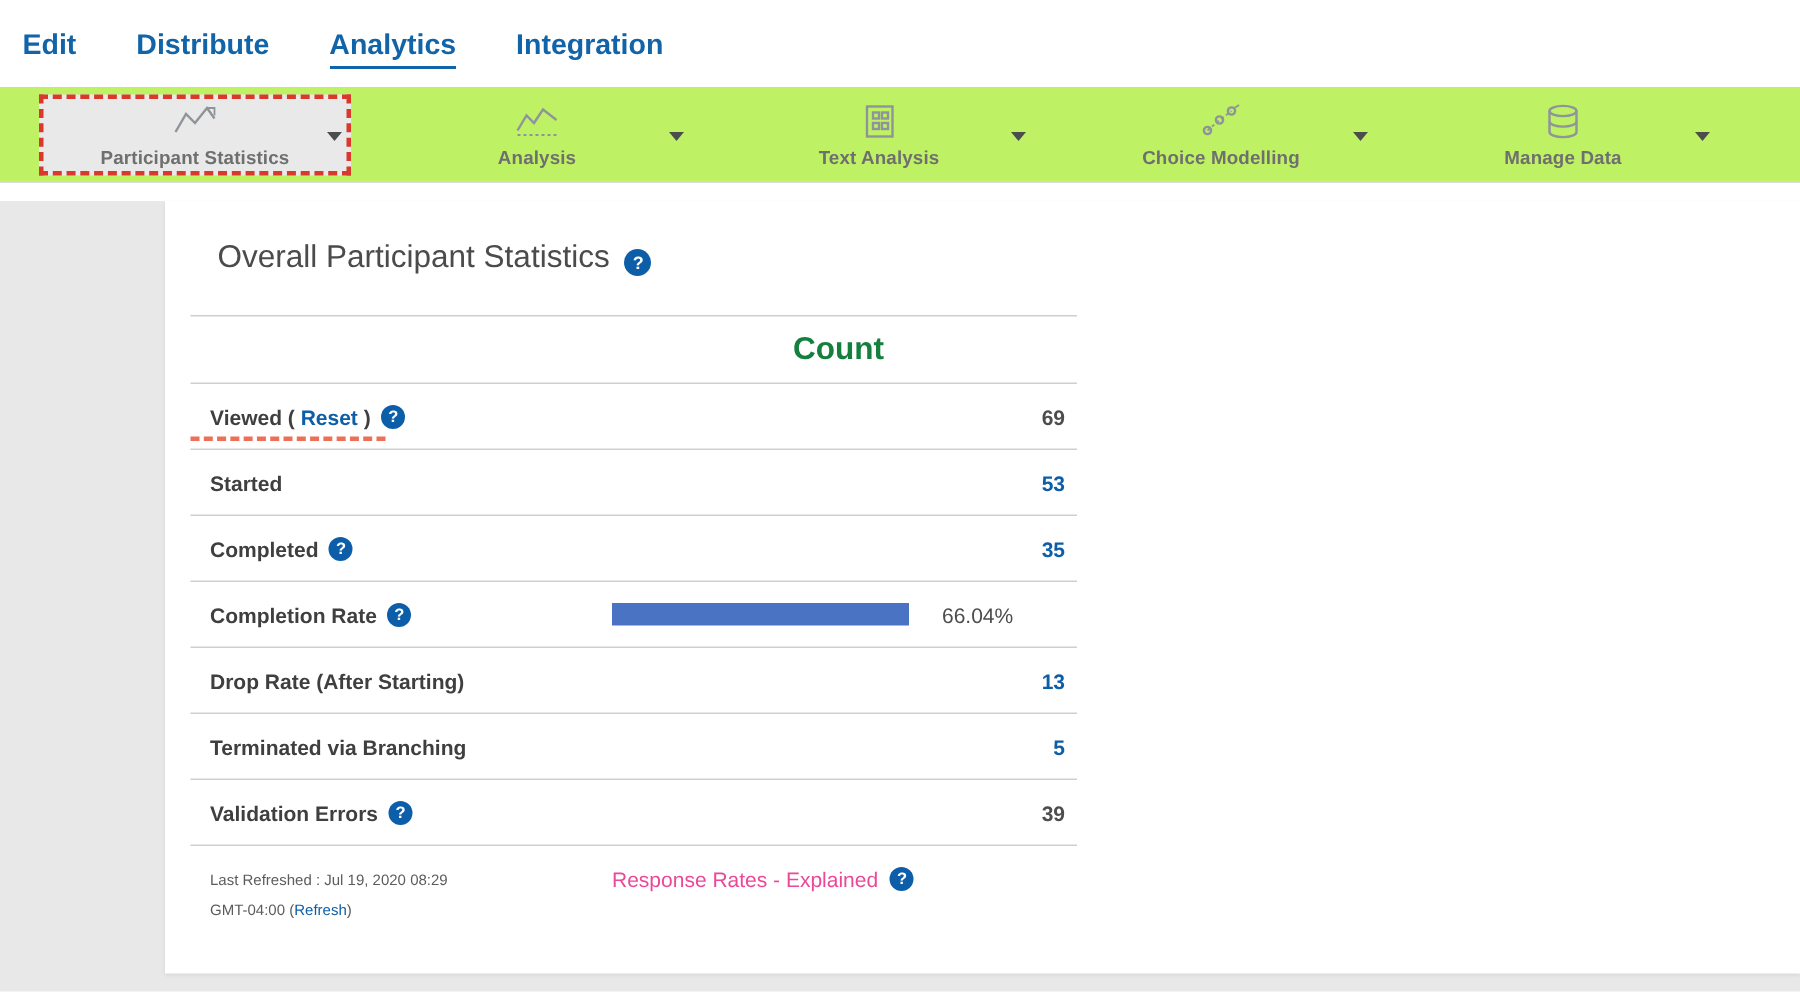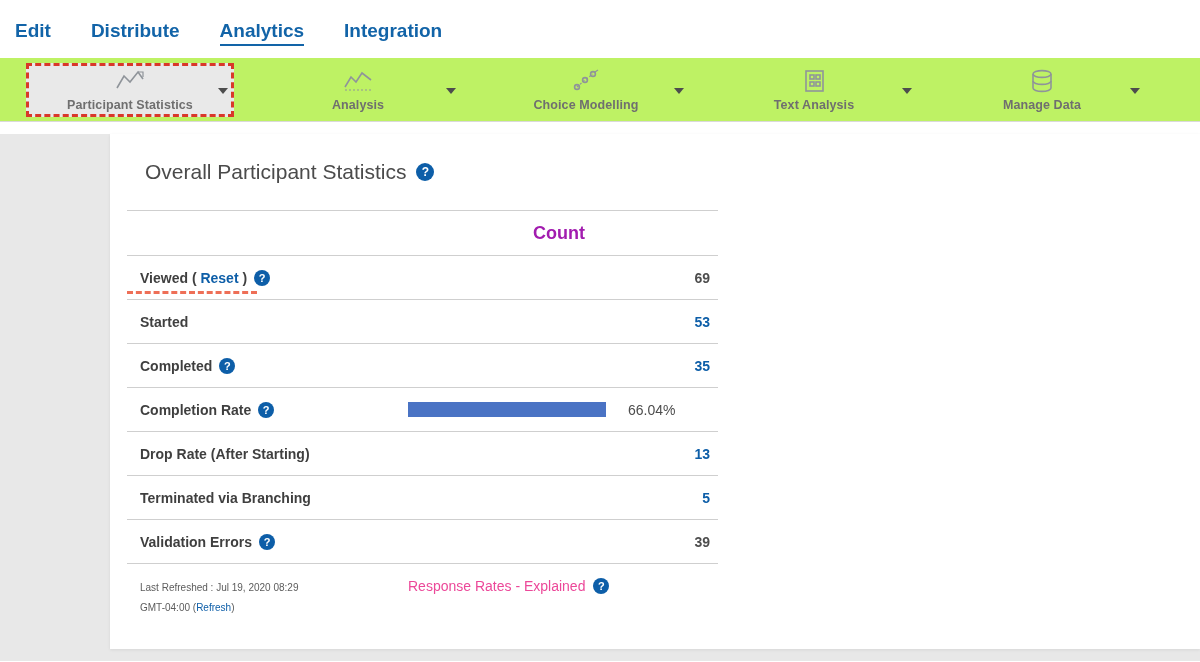--- a/index.html
+++ b/index.html
@@ -29,36 +29,36 @@
   .tb-stack{position:relative;z-index:1;display:flex;flex-direction:column;align-items:center;gap:4px;}
   .tb-icon{height:26px;display:flex;align-items:flex-end;}
   .tb-icon svg{stroke:#8f949a;fill:none;stroke-width:1.6;}
   .tb-label{font-size:12.5px;font-weight:700;color:var(--muted);letter-spacing:.1px;}
   .tb-caret{position:absolute;right:16px;top:50%;margin-top:-2px;width:0;height:0;z-index:1;
     border-left:5px solid transparent;border-right:5px solid transparent;border-top:6px solid #4d4d4d;cursor:pointer;}
 
   
   .content{background:#e8e8e8;height:527px;}
   .card{margin-left:110px;margin-top:12px;width:1090px;height:515px;background:#fff;box-shadow:0 1px 3px rgba(0,0,0,.08);}
-  .card-title-row{display:flex;align-items:center;gap:10px;padding:26px 0 0 35px;}
+  .card-title-row{display:flex;align-items:flex-end;gap:10px;padding:26px 0 0 35px;}
   .card-title{font-size:21px;color:#4b4b4b;font-weight:400;}
 
   .help{display:inline-block;width:16px;height:16px;border-radius:50%;background:var(--value-blue);
     color:#fff;font-size:11px;font-weight:700;line-height:16px;text-align:center;vertical-align:middle;cursor:pointer;}
   .help::before{content:"?";}
   .help.lg{width:18px;height:18px;line-height:18px;font-size:12px;}
 
   
   .stats-table{margin:26px 0 0 17px;width:591px;border-top:1px solid var(--line);}
   .t-row{display:flex;align-items:center;height:44px;border-bottom:1px solid var(--line);}
   .t-row.head{height:45px;}
   .t-label{flex:1;display:flex;align-items:center;gap:7px;padding-left:13px;font-size:14px;font-weight:700;color:var(--ink);position:relative;text-align:right;}
   .t-value{width:318px;text-align:right;padding-right:8px;font-size:14px;font-weight:700;color:#4d4d4d;}
   .t-value.blue{color:var(--value-blue);}
-  .t-head-count{width:318px;text-align:center;font-size:18px;font-weight:700;color:#a21caf;}
+  .t-head-count{width:318px;text-align:center;font-size:21px;font-weight:700;color:#15803d;}
   .reset-link{color:var(--value-blue);font-weight:700;text-decoration:none;cursor:pointer;}
   .annot-underline{position:absolute;left:0;bottom:-8px;width:130px;border-bottom:3px dashed var(--red-light);}
 
   .t-value.bar-cell{display:flex;align-items:center;justify-content:flex-start;padding-left:8px;gap:22px;font-weight:400;color:#4d4d4d;}
   .bar-fill{height:15px;background:var(--bar-blue);width:198px;}
 
   
   .card-footer{display:flex;margin:14px 0 0 30px;align-items:flex-start;}
   .refresh-block{width:268px;font-size:10px;color:#5c5c5c;line-height:20px;}
   .refresh-link{color:var(--value-blue);text-decoration:none;cursor:pointer;}
@@ -103,52 +103,52 @@
           </span>
           <span class="tb-label">Analysis</span>
         </div>
         <span class="tb-caret"></span>
       </div>
 
       <div class="tb-item">
         <div class="tb-stack">
           <span class="tb-icon">
             <svg width="32" height="26" viewBox="0 0 32 26">
+              <rect x="8" y="3" width="17" height="20"></rect>
+              <rect x="12" y="7" width="4" height="4"></rect>
+              <rect x="18" y="7" width="4" height="4"></rect>
+              <rect x="12" y="14" width="4" height="4"></rect>
+              <rect x="18" y="14" width="4" height="4"></rect>
+            </svg>
+          </span>
+          <span class="tb-label">Text Analysis</span>
+        </div>
+        <span class="tb-caret"></span>
+      </div>
+
+      <div class="tb-item">
+        <div class="tb-stack">
+          <span class="tb-icon">
+            <svg width="32" height="26" viewBox="0 0 32 26">
               <polyline points="7,19 15,12 23,6" stroke-dasharray="2,2" stroke-width="1.2"></polyline>
               <circle cx="7" cy="19" r="2.4"></circle>
               <circle cx="15" cy="12" r="2.4"></circle>
               <circle cx="23" cy="6" r="2.4"></circle>
               <line x1="25" y1="4" x2="28" y2="2" stroke-width="1.2"></line>
             </svg>
           </span>
           <span class="tb-label">Choice Modelling</span>
         </div>
         <span class="tb-caret"></span>
       </div>
 
       <div class="tb-item">
         <div class="tb-stack">
           <span class="tb-icon">
             <svg width="32" height="26" viewBox="0 0 32 26">
-              <rect x="8" y="3" width="17" height="20"></rect>
-              <rect x="12" y="7" width="4" height="4"></rect>
-              <rect x="18" y="7" width="4" height="4"></rect>
-              <rect x="12" y="14" width="4" height="4"></rect>
-              <rect x="18" y="14" width="4" height="4"></rect>
-            </svg>
-          </span>
-          <span class="tb-label">Text Analysis</span>
-        </div>
-        <span class="tb-caret"></span>
-      </div>
-
-      <div class="tb-item">
-        <div class="tb-stack">
-          <span class="tb-icon">
-            <svg width="32" height="26" viewBox="0 0 32 26">
               <ellipse cx="16" cy="6" rx="9" ry="3.4"></ellipse>
               <path d="M7,6 L7,20 A9,3.4 0 0 0 25,20 L25,6"></path>
               <path d="M7,13 A9,3.4 0 0 0 25,13"></path>
             </svg>
           </span>
           <span class="tb-label">Manage Data</span>
         </div>
         <span class="tb-caret"></span>
       </div>
 

